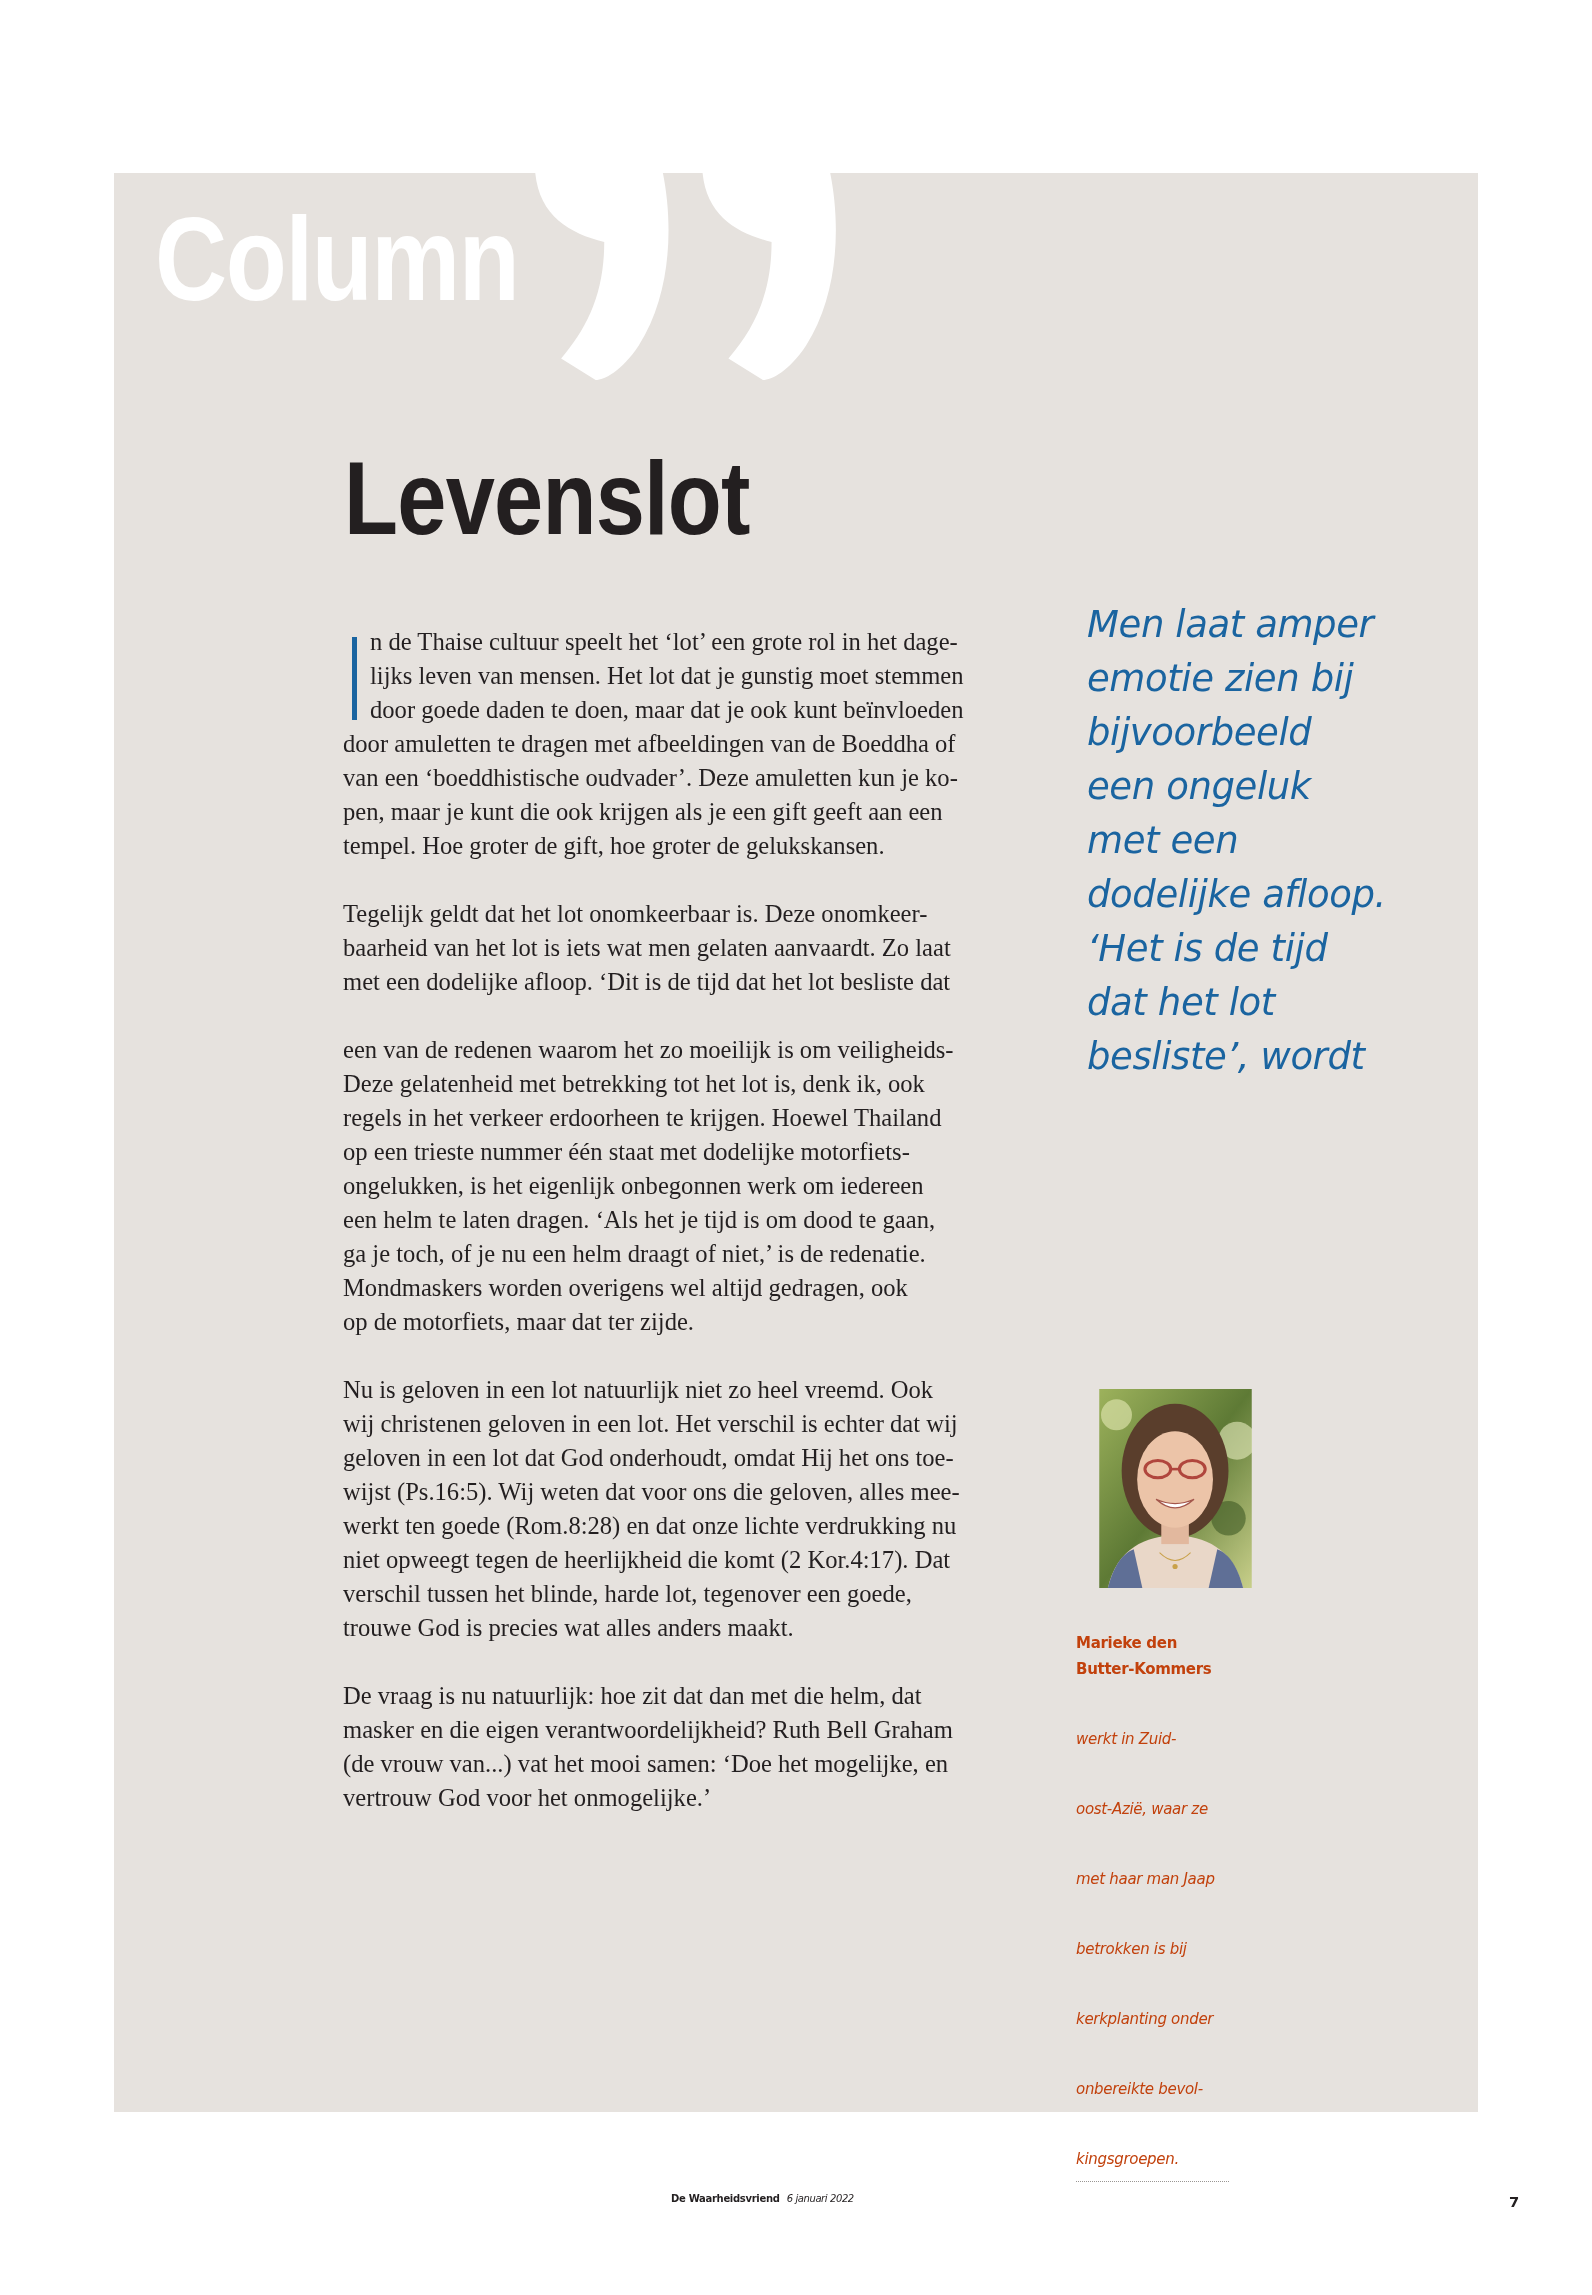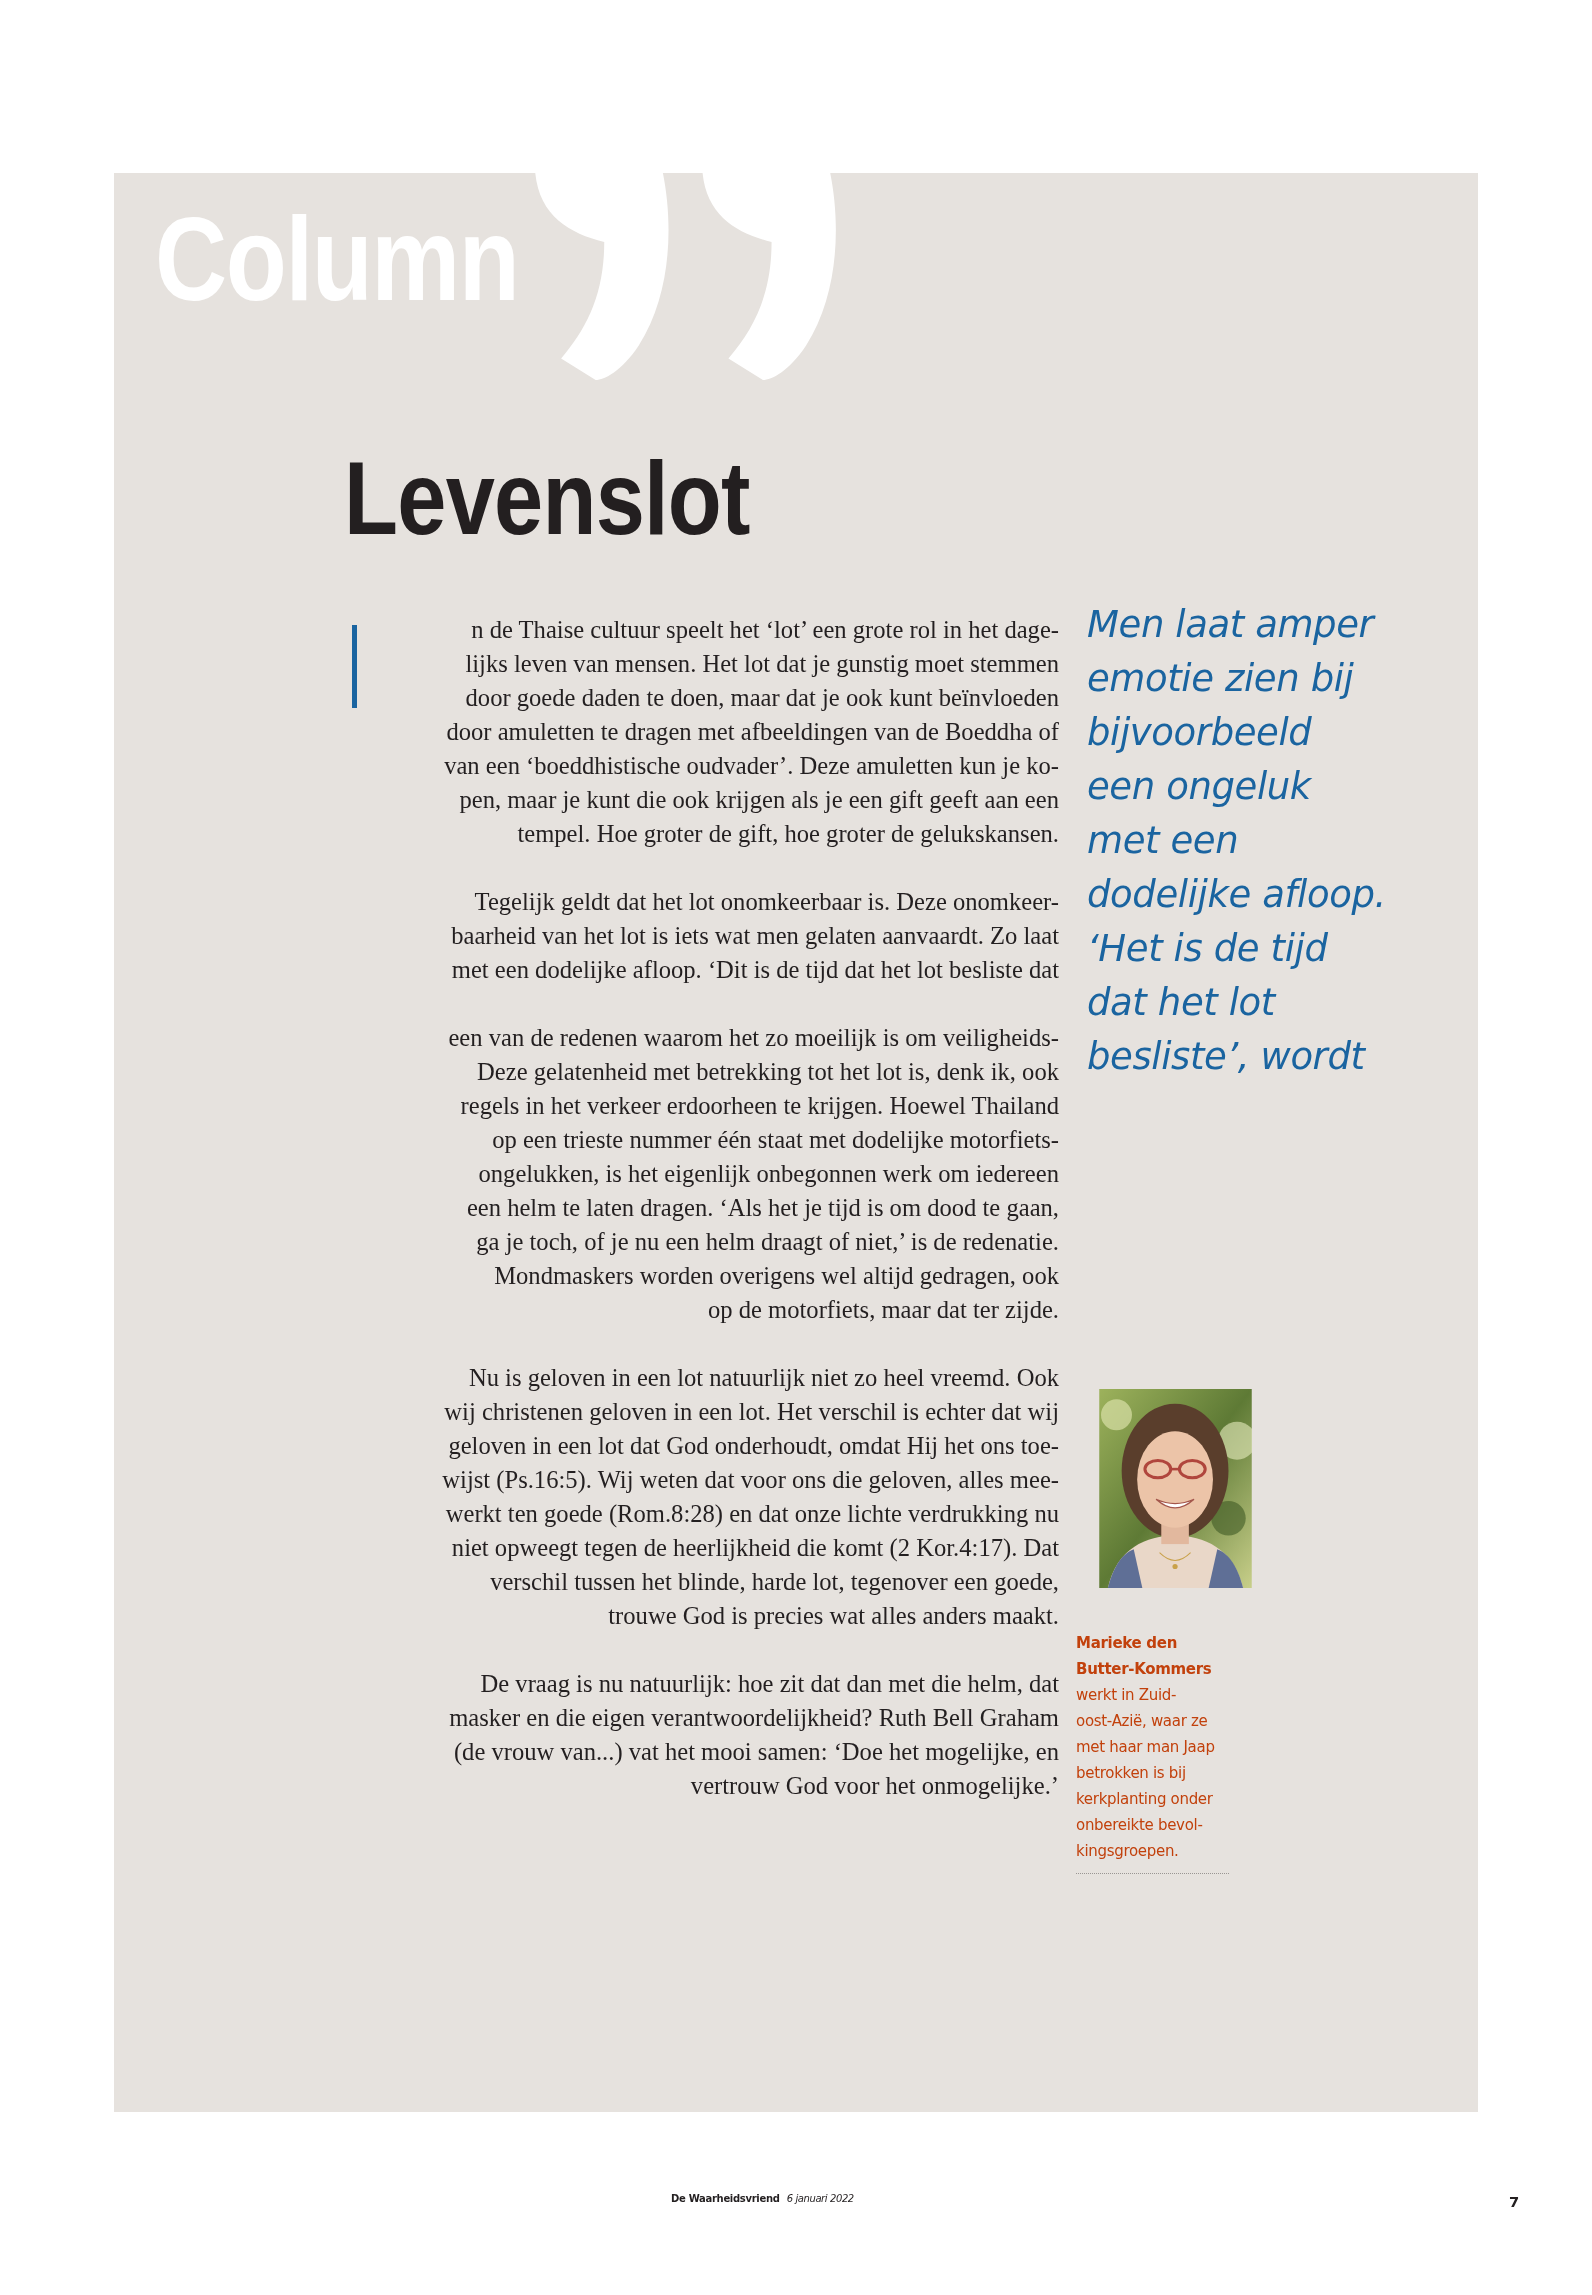--- a/index.html
+++ b/index.html
@@ -18,22 +18,22 @@
     font-size: 119px; color: #ffffff; letter-spacing: -1.7px;
     transform: scaleX(0.84); transform-origin: left top; line-height: 1;
   }
   .title {
     position: absolute; left: 230px; top: 273px;
     font-family: "Liberation Sans", "DejaVu Sans", sans-serif; font-weight: 700;
     font-size: 104px; color: #231f20; letter-spacing: -0.9px; line-height: 1;
     transform: scaleX(0.85); transform-origin: left top;
   }
   .body-col {
-    position: absolute; left: 229px; top: 440px; width: 716px;
-    font-size: 24.6px; line-height: 34px; color: #231f20; text-align: right;
+    position: absolute; left: 229px; top: 452px; width: 716px;
+    font-size: 24.6px; line-height: 34px; color: #231f20;
   }
   .body-col p { margin: 0 0 34px 0; }
   .line { display: block; white-space: nowrap; }
   .dropcap-wrap { position: relative; }
   .dropcap-bar {
     position: absolute; left: 8.6px; top: 12px; width: 5.2px; height: 83px; background: #1a64a0;
   }
   .indent { padding-left: 27px; }
   .pullquote {
     position: absolute; left: 973px; top: 425px; width: 345px;
@@ -42,21 +42,21 @@
   }
   .author-photo {
     position: absolute; left: 985px; top: 1216px; width: 153px; height: 199px; overflow: hidden;
   }
   .author-box {
     position: absolute; left: 962px; top: 1457px; width: 153px;
     font-family: "DejaVu Sans", "Liberation Sans", sans-serif; font-size: 15px; line-height: 26px;
     color: #c2410c; padding-bottom: 8.6px; border-bottom: 1.3px dotted #9a9693;
   }
   .author-name { font-weight: 700; display: block; white-space: nowrap; letter-spacing: -0.3px; }
-  .author-bio { display: block; letter-spacing: -0.3px; }
+  .author-bio { font-style: italic; display: block; letter-spacing: -0.3px; margin-top: 44px; }
   .footer {
     position: absolute; top: 2193px; left: 671px;
     font-family: "DejaVu Sans", "Liberation Sans", sans-serif; font-size: 10px; color: #231f20;
     white-space: nowrap;
   }
   .footer .pub { font-weight: 700; letter-spacing: -0.3px; }
   .footer .date { font-style: italic; margin-left: 7px; letter-spacing: -0.4px; }
   .page-number {
     position: absolute; top: 2193px; left: 1509px;
     font-family: "DejaVu Sans", "Liberation Sans", sans-serif; font-size: 14.7px; font-weight: 700; color: #231f20;

